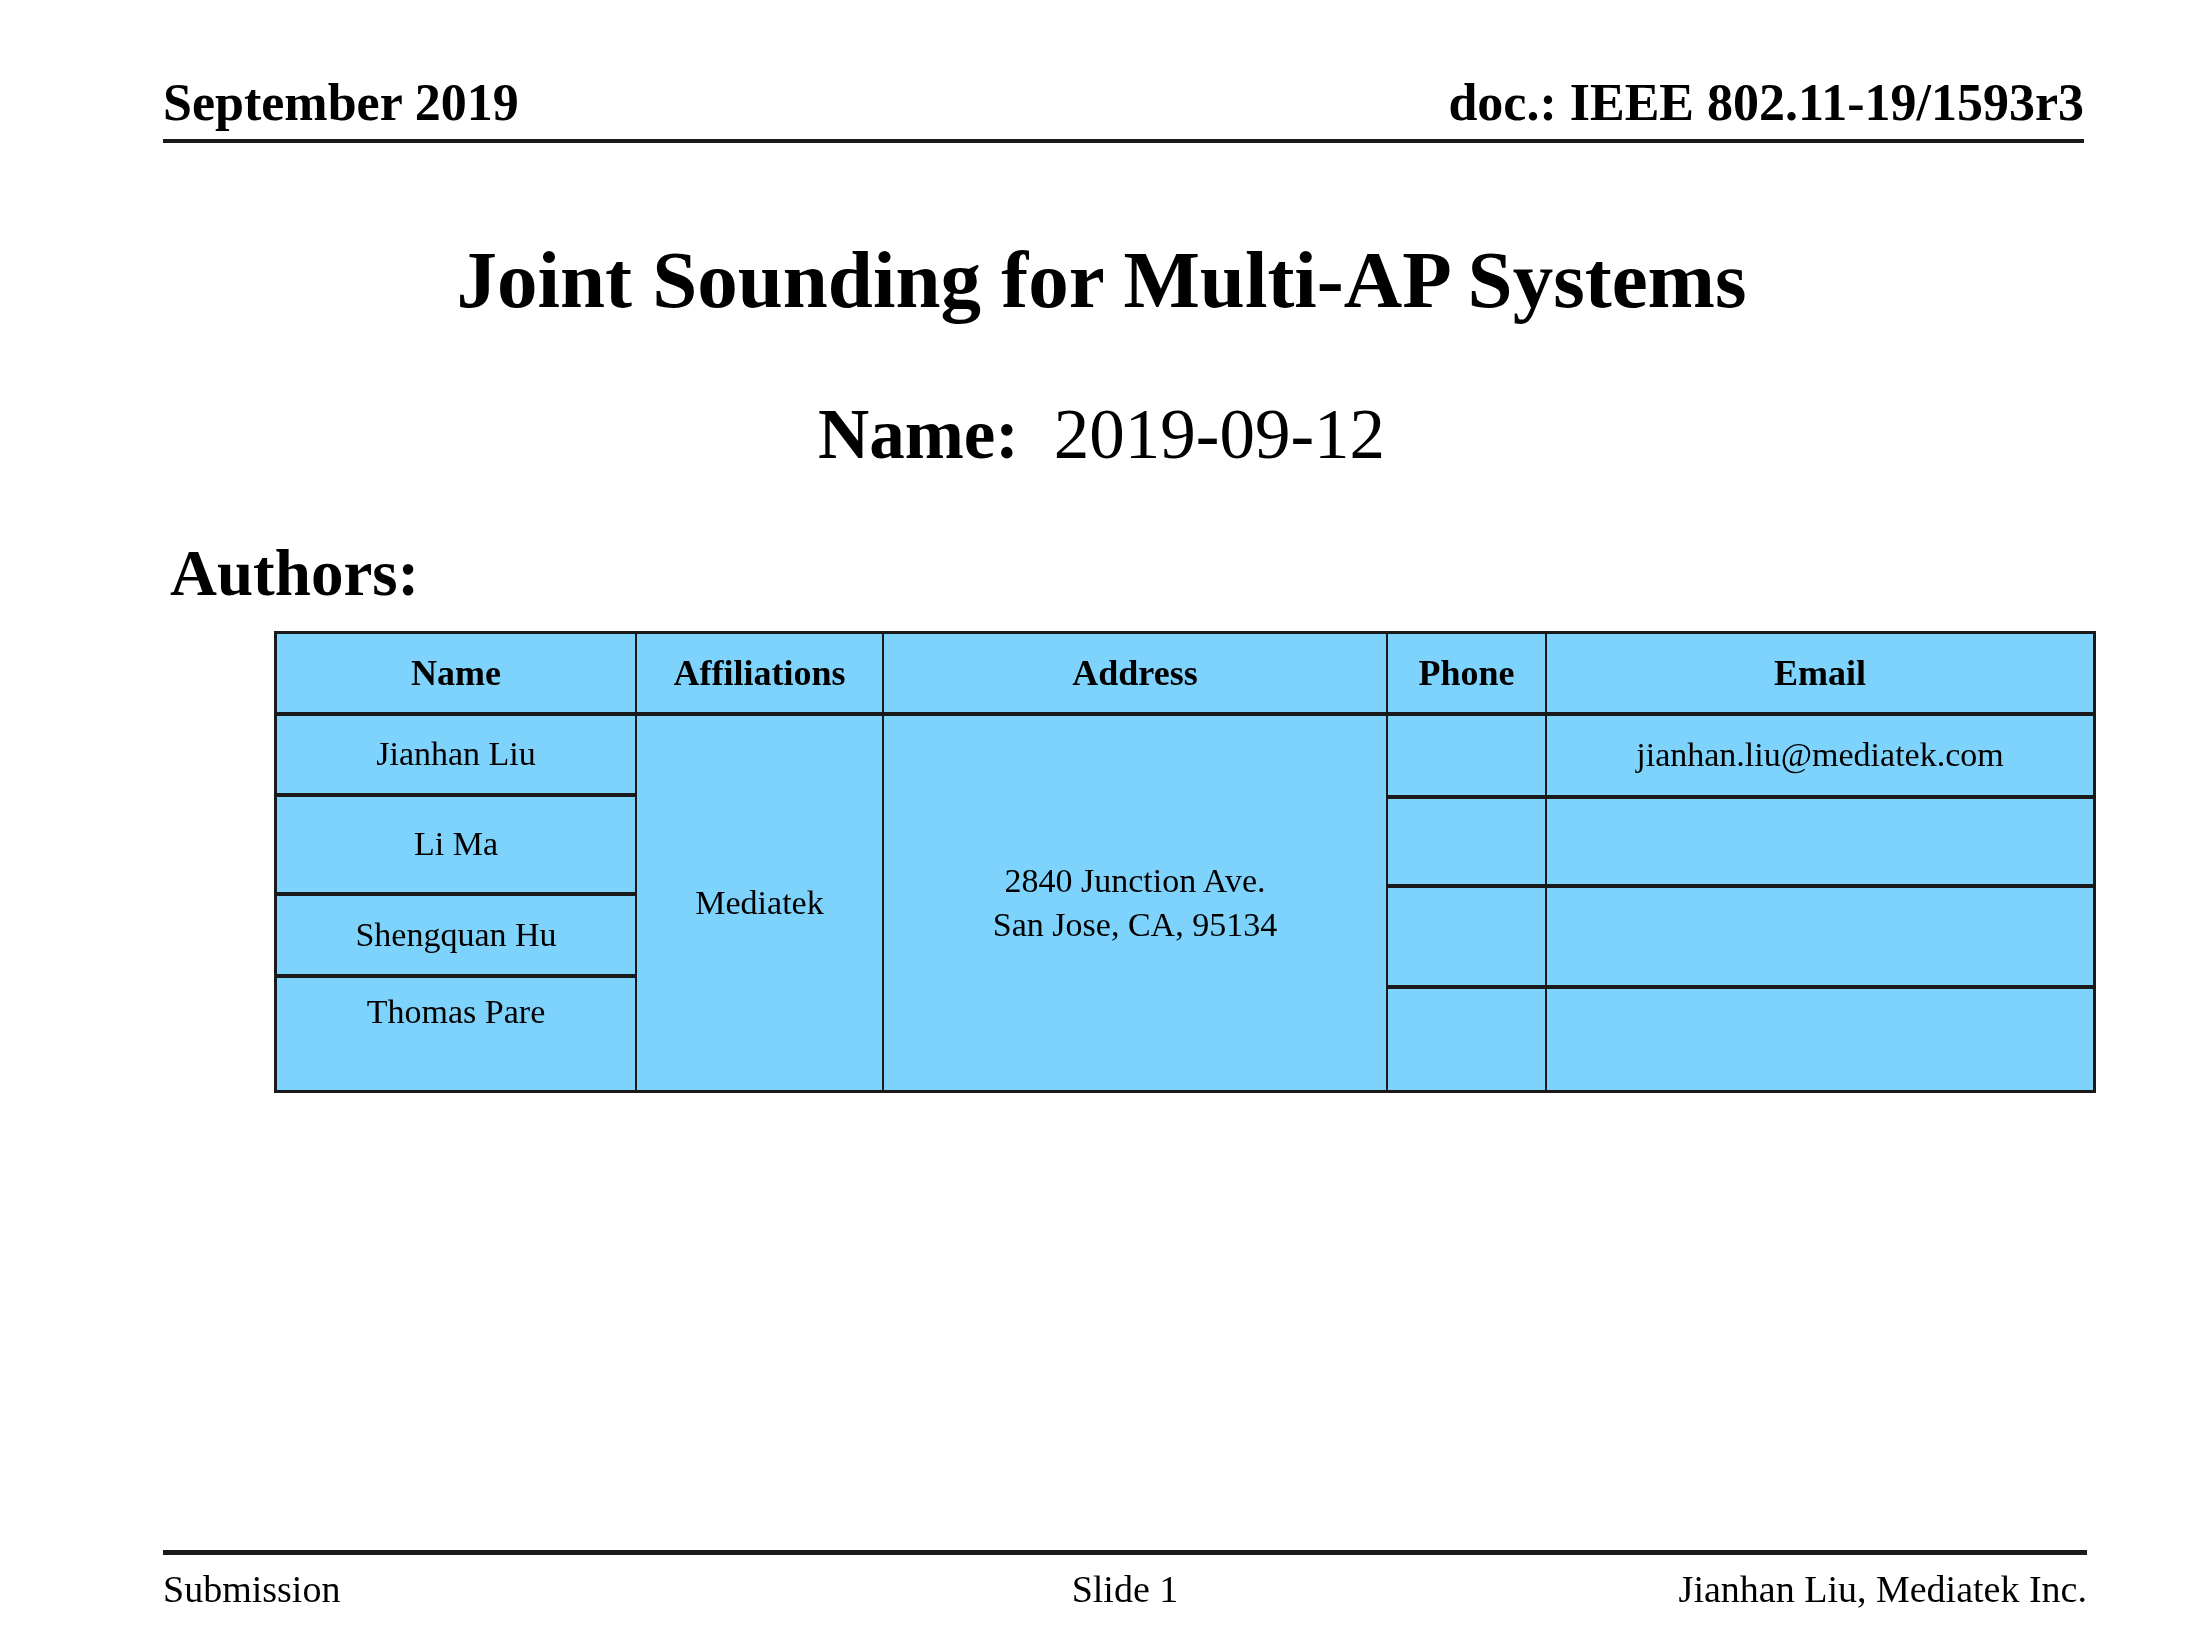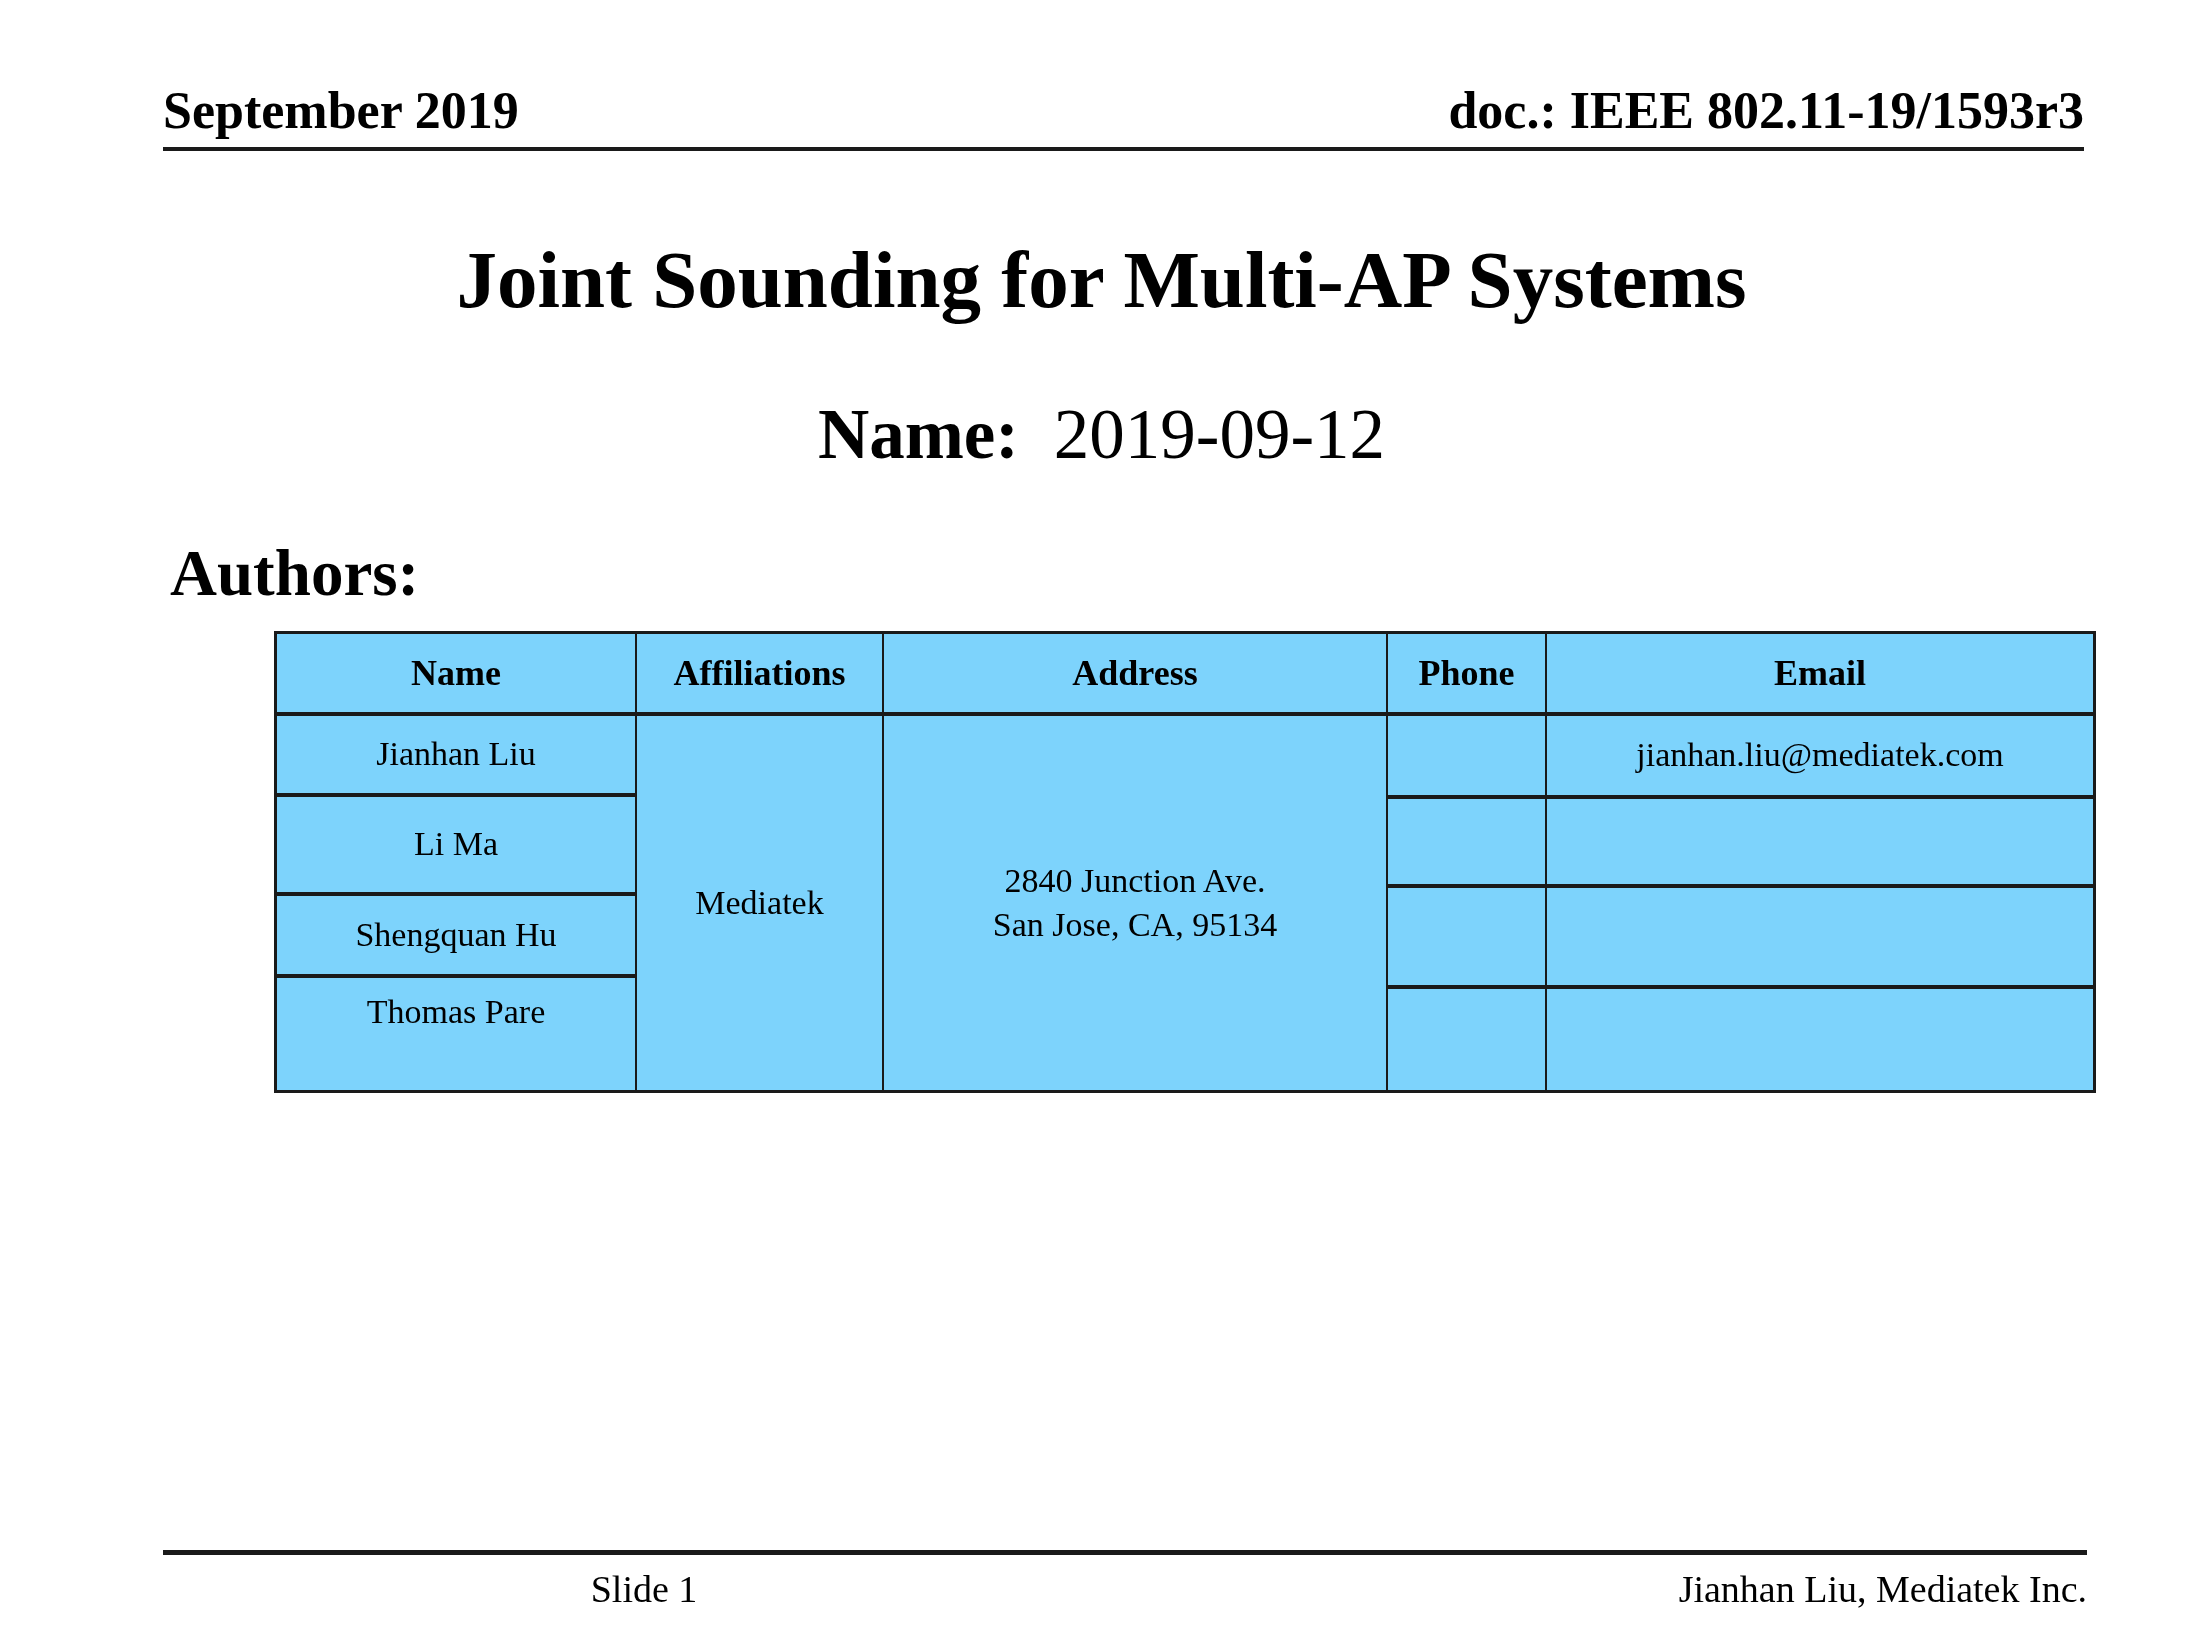--- a/index.html
+++ b/index.html
@@ -11,21 +11,21 @@
     color: #000000;
     font-family: "Liberation Serif", "DejaVu Serif", serif;
     overflow: hidden;
   }
 
   
   .hdr {
     position: absolute;
     left: 163px;
     right: 119px;
-    top: 84px;
+    top: 76px;
     display: flex;
     justify-content: space-between;
     align-items: flex-end;
     font-weight: bold;
     font-size: 52px;
     line-height: 1.05;
     padding-bottom: 8.6px;
     border-bottom: 4.3px solid #1a1a1a;
   }
 
@@ -175,18 +175,19 @@
       <div class="c hc">Email</div>
       <div class="c rb hp1">jianhan.liu@mediatek.com</div>
       <div class="c rb hp2"></div>
       <div class="c rb hp3"></div>
       <div class="c hp4"></div>
     </div>
 
   </div>
 
   <div class="ftr">
+    <span class="fl">Submission</span>
     <span class="fc">Slide 1</span>
     <span class="fr">Jianhan Liu, Mediatek Inc.</span>
   </div>
 
 </div>
 
 
 </body></html>

